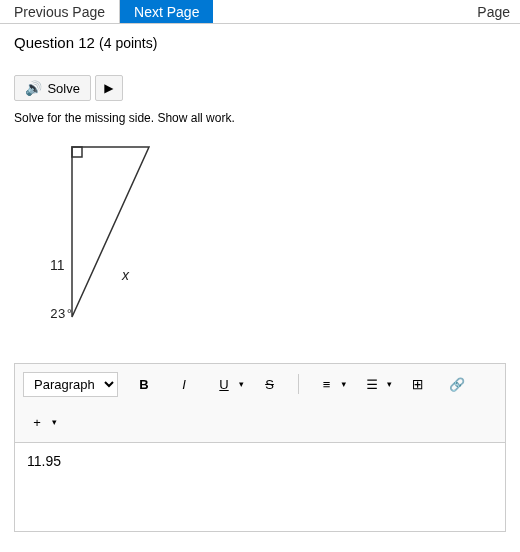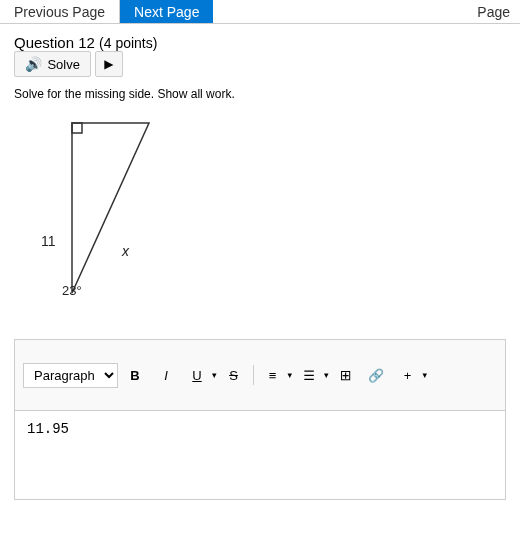--- a/index.html
+++ b/index.html
@@ -51,21 +51,21 @@
     }
 
     
     .content {
       padding: 10px 14px 0 14px;
     }
 
     .question-header {
       font-size: 15px;
       font-weight: bold;
-      margin-bottom: 0;
+      margin-bottom: 24px;
     }
     .question-header span {
       font-weight: normal;
     }
 
     .listen-bar {
       display: flex;
       align-items: center;
       gap: 4px;
       margin-bottom: 10px;
@@ -103,22 +103,22 @@
       position: relative;
       width: 140px;
       height: 210px;
       margin: 0 20px 16px 20px;
     }
 
     
     .toolbar {
       display: flex;
       align-items: center;
-      gap: 3px;
-      padding: 22px 8px;
+      gap: 12px;
+      padding: 7px 8px;
       border: 1px solid #ccc;
       border-bottom: none;
       background: #f9f9f9;
       flex-wrap: wrap;
     }
     .toolbar-select {
       padding: 3px 6px;
       font-size: 13px;
       border: 1px solid #ccc;
       background: #fff;
@@ -156,52 +156,52 @@
     }
 
     
     .editor-area {
       border: 1px solid #ccc;
       min-height: 90px;
       padding: 10px 12px;
       font-size: 14px;
       background: #fff;
       outline: none;
-      font-family: Liberation Mono, monospace;
     }
 
     svg.triangle-svg {
       position: absolute;
       top: 0;
       left: 0;
       width: 140px;
       height: 210px;
     }
 
     .label-11 {
       position: absolute;
-      left: 7px;
+      left: 16px;
       top: 120px;
       font-size: 14px;
       color: #222;
     }
     .label-x {
       position: absolute;
       left: 88px;
       top: 130px;
       font-size: 14px;
       color: #222;
       font-style: italic;
     }
     .label-angle {
       position: absolute;
-      left: 28px;
+      left: 16px;
       top: 170px;
       font-size: 13px;
       color: #222;
+      font-family: Liberation Mono, monospace;
     }
   </style>
 </head>
 <body>
 
 <div class="nav-bar">
   <button class="nav-prev">Previous Page</button>
   <button class="nav-next">Next Page</button>
   <div class="nav-page">Page</div>
 </div>

